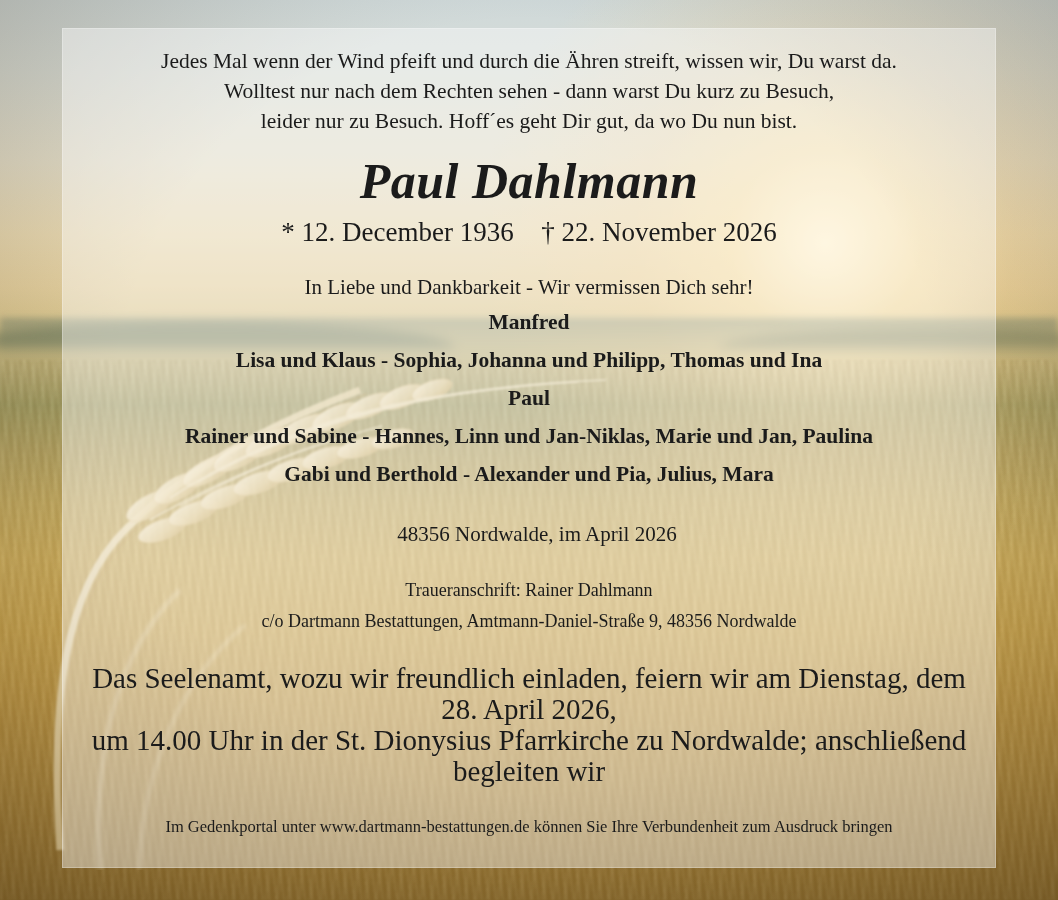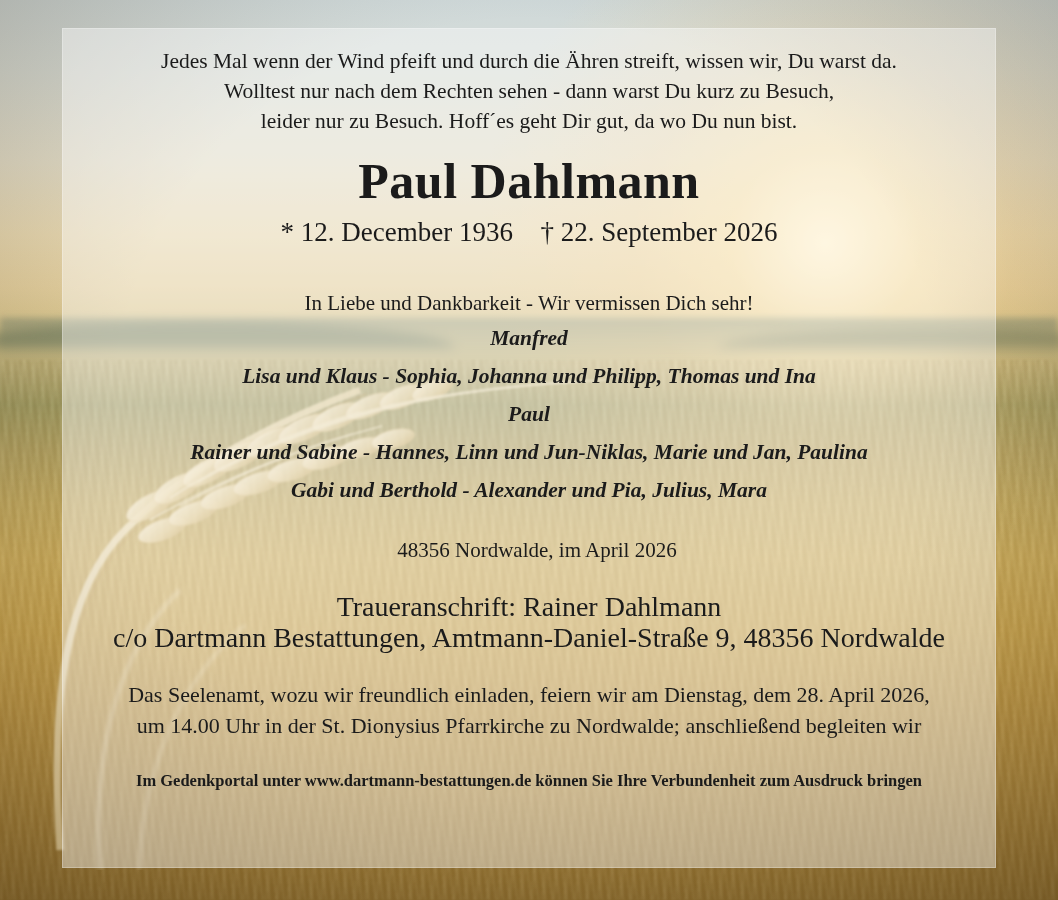--- a/index.html
+++ b/index.html
@@ -146,71 +146,70 @@
   .gratitude {
     margin-top: 26px;
     font-size: 21.5px;
     line-height: 30px;
   }
 
   .name {
     margin-top: 14px;
     font-size: 50px;
     font-weight: bold;
+    font-style: italic;
     letter-spacing: 0.5px;
     line-height: 62px;
   }
 
   .dates {
     margin-top: 2px;
     font-size: 27px;
     line-height: 36px;
   }
   .dates .sep { display: inline-block; width: 14px; }
 
   .family {
-    margin-top: 38px;
+    margin-top: 22px;
   }
   .family .lead {
     font-size: 21px;
     line-height: 31px;
   }
   .family .member {
     font-size: 21.5px;
     font-weight: bold;
     line-height: 38px;
-    font-style: italic;
   }
 
   .place {
     margin-top: 26px;
     font-size: 21px;
     line-height: 30px;
     padding-left: 16px;
   }
 
   .address {
     margin-top: 26px;
-    font-size: 28px;
+    font-size: 18px;
     line-height: 31px;
   }
 
   .service {
     margin-top: 26px;
-    font-size: 22px;
+    font-size: 29px;
     line-height: 31px;
     padding: 0 20px;
   }
 
   .portal {
     margin-top: 28px;
     font-size: 16.5px;
     line-height: 24px;
     padding: 0 40px;
-    font-weight: bold;
   }
 </style>
 </head>
 <body>
 
 <div class="card">
 
   <div class="bg"></div>
   <div class="hills"></div>
   <div class="field"></div>
@@ -292,29 +291,29 @@
     </div>
 
 
     <div class="name">Paul Dahlmann</div>
 
     <div class="dates">
       <span>*</span>
       <span>12. December 1936</span>
       <span class="sep"></span>
       <span>†</span>
-      <span>22. September 2026</span>
+      <span>22. November 2026</span>
     </div>
 
     <div class="family">
       <div class="lead">In Liebe und Dankbarkeit - Wir vermissen Dich sehr!</div>
       <div class="member">Manfred</div>
       <div class="member">Lisa und Klaus - Sophia, Johanna und Philipp, Thomas und Ina</div>
       <div class="member">Paul</div>
-      <div class="member">Rainer und Sabine - Hannes, Linn und Jun-Niklas, Marie und Jan, Paulina</div>
+      <div class="member">Rainer und Sabine - Hannes, Linn und Jan-Niklas, Marie und Jan, Paulina</div>
       <div class="member">Gabi und Berthold - Alexander und Pia, Julius, Mara</div>
     </div>
 
     <div class="place">48356 Nordwalde, im April 2026</div>
 
     <div class="address">
       <div>Traueranschrift: Rainer Dahlmann</div>
       <div>c/o Dartmann Bestattungen, Amtmann-Daniel-Straße 9, 48356 Nordwalde</div>
     </div>
 

